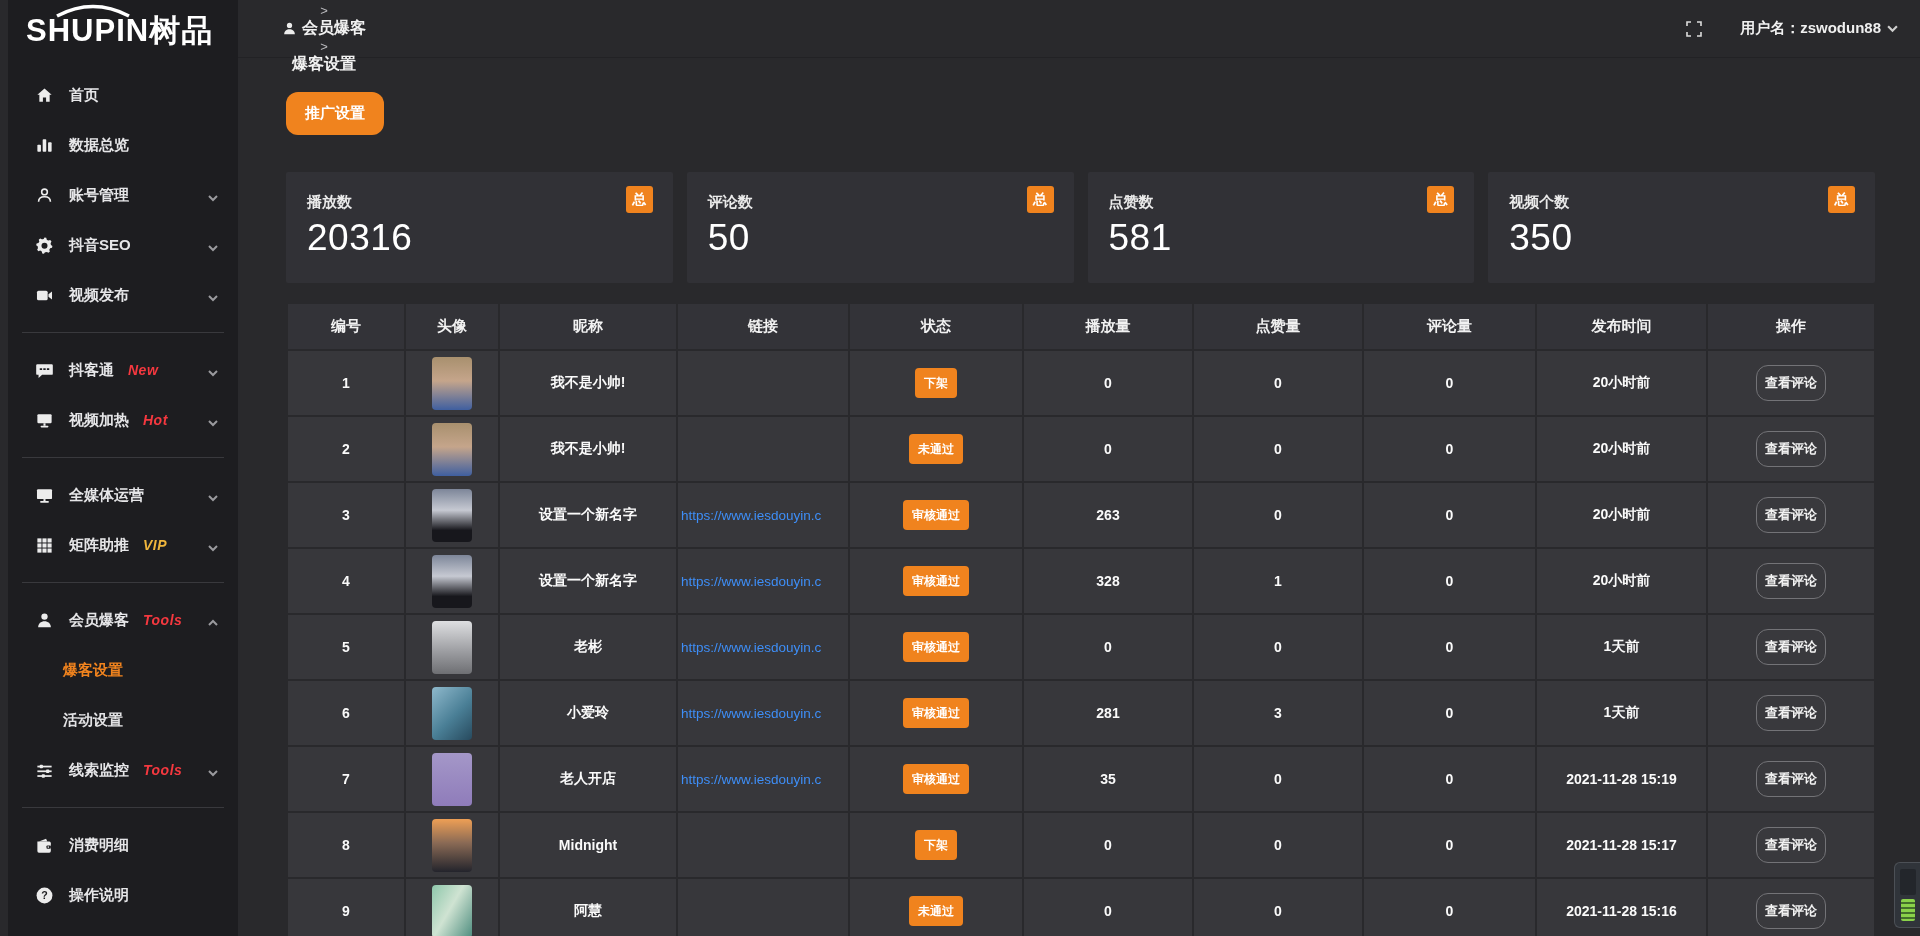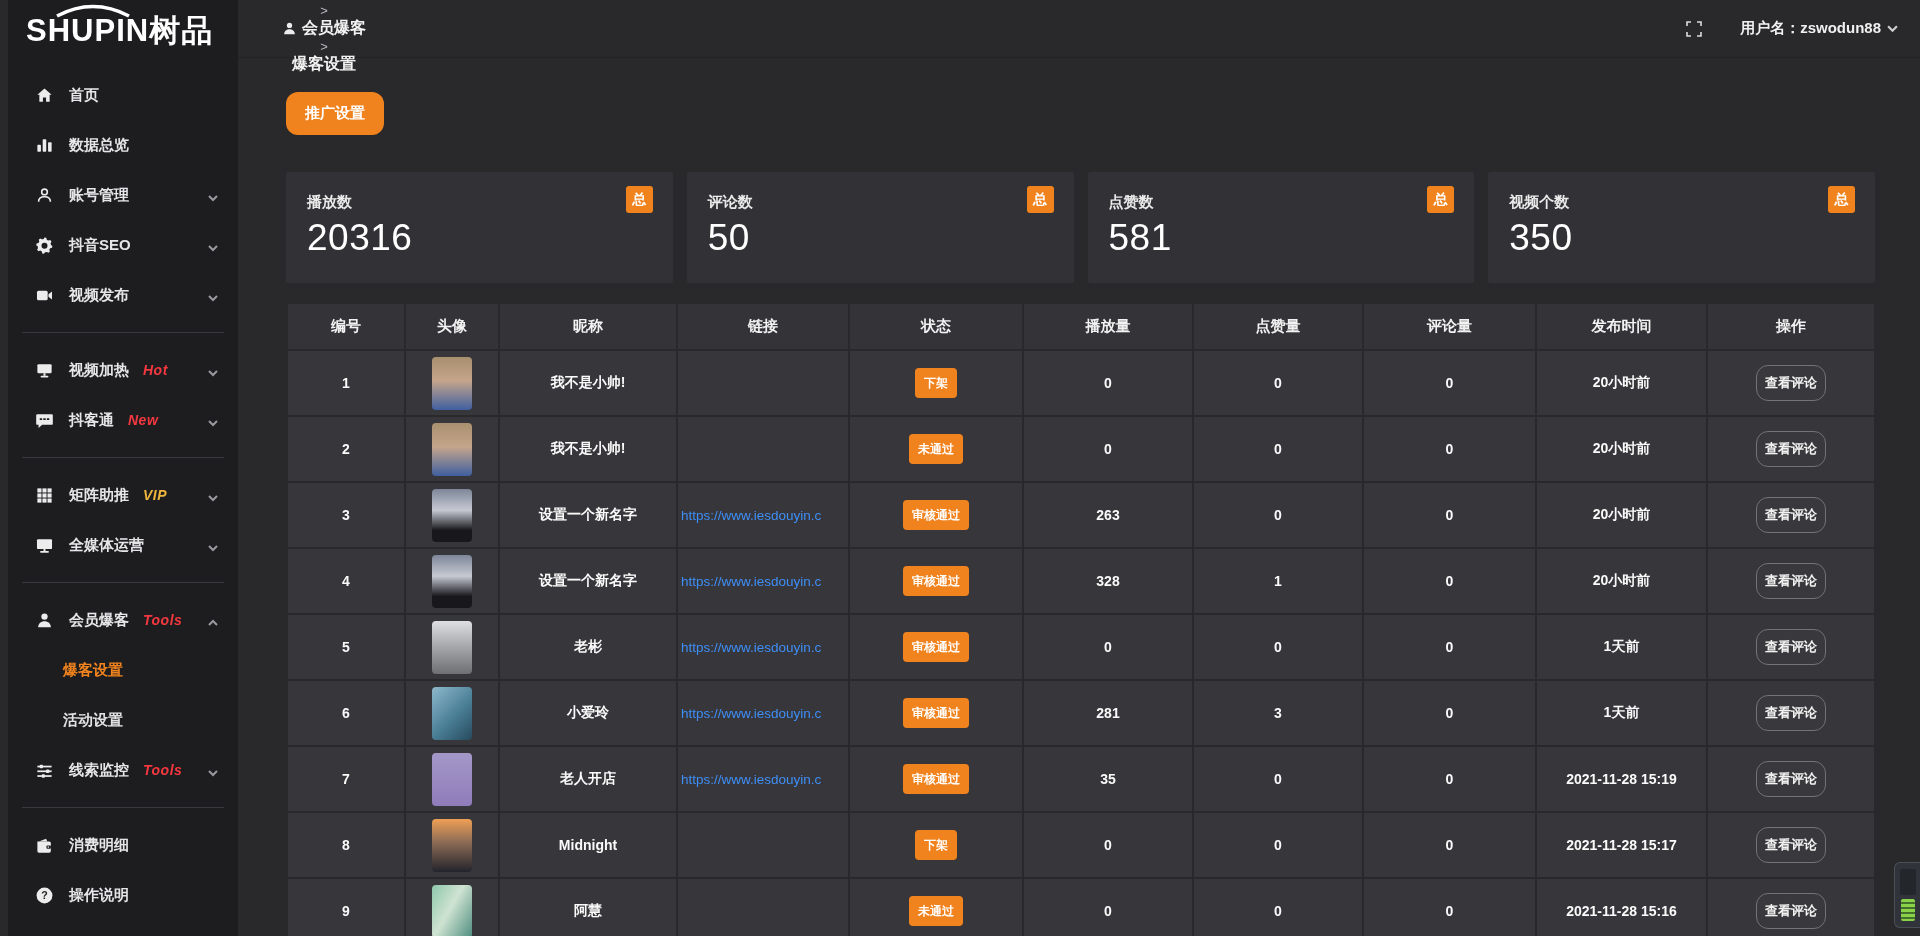--- a/index.html
+++ b/index.html
@@ -120,75 +120,75 @@
         </span>
         <span class="s-label">视频发布</span>
         <span class="s-chev down"><svg viewBox="0 0 10 10">
             <polyline points="1,3 5,7 9,3"></polyline>
           </svg></span>
       </div>
       <div class="side-div"></div>
       <div class="side-item">
         <span class="s-icon">
           <svg viewBox="0 0 24 24" fill="#ececec">
+            <path d="M3 4 H21 A1.5 1.5 0 0 1 22.5 5.5 V16 A1.5 1.5 0 0 1 21 17.5 H9 L4.5 21.5 V17.5 H3 A1.5 1.5 0 0 1 1.5 16 V5.5 A1.5 1.5 0 0 1 3 4 Z M6 9 h3 v2.5 h-3 z M10.5 9 h3 v2.5 h-3 z M15 9 h3 v2.5 h-3 z" fill-rule="evenodd"></path>
+          </svg>
+        </span>
+        <span class="s-label">抖客通</span>
+        <span class="s-tag" style="color:#f5383f">New</span>
+        <span class="s-chev down"><svg viewBox="0 0 10 10">
+            <polyline points="1,3 5,7 9,3"></polyline>
+          </svg></span>
+      </div>
+      <div class="side-item">
+        <span class="s-icon">
+          <svg viewBox="0 0 24 24" fill="#ececec">
             <rect x="3" y="4" width="18" height="11.5" rx="1.5"></rect>
             <rect x="10.7" y="15.5" width="2.6" height="3.2"></rect>
             <rect x="7" y="18.7" width="10" height="2" rx="1"></rect>
           </svg>
         </span>
         <span class="s-label">视频加热</span>
         <span class="s-tag" style="color:#f5383f">Hot</span>
         <span class="s-chev down"><svg viewBox="0 0 10 10">
             <polyline points="1,3 5,7 9,3"></polyline>
           </svg></span>
       </div>
-      <div class="side-item">
-        <span class="s-icon">
-          <svg viewBox="0 0 24 24" fill="#ececec">
-            <path d="M3 4 H21 A1.5 1.5 0 0 1 22.5 5.5 V16 A1.5 1.5 0 0 1 21 17.5 H9 L4.5 21.5 V17.5 H3 A1.5 1.5 0 0 1 1.5 16 V5.5 A1.5 1.5 0 0 1 3 4 Z M6 9 h3 v2.5 h-3 z M10.5 9 h3 v2.5 h-3 z M15 9 h3 v2.5 h-3 z" fill-rule="evenodd"></path>
-          </svg>
-        </span>
-        <span class="s-label">抖客通</span>
-        <span class="s-tag" style="color:#f5383f">New</span>
-        <span class="s-chev down"><svg viewBox="0 0 10 10">
-            <polyline points="1,3 5,7 9,3"></polyline>
-          </svg></span>
-      </div>
       <div class="side-div"></div>
+      <div class="side-item">
+        <span class="s-icon">
+          <svg viewBox="0 0 24 24" fill="#ececec">
+            <rect x="2.5" y="4" width="19" height="12.5" rx="1.5"></rect>
+            <rect x="10.7" y="16.5" width="2.6" height="2.6"></rect>
+            <rect x="6.5" y="19.1" width="11" height="1.9" rx="0.9"></rect>
+          </svg>
+        </span>
+        <span class="s-label">全媒体运营</span>
+        <span class="s-chev down"><svg viewBox="0 0 10 10">
+            <polyline points="1,3 5,7 9,3"></polyline>
+          </svg></span>
+      </div>
       <div class="side-item">
         <span class="s-icon">
           <svg viewBox="0 0 24 24" fill="#ececec">
             <g>
               <rect x="3" y="3" width="5.2" height="5.2"></rect>
               <rect x="9.4" y="3" width="5.2" height="5.2"></rect>
               <rect x="15.8" y="3" width="5.2" height="5.2"></rect>
               <rect x="3" y="9.4" width="5.2" height="5.2"></rect>
               <rect x="9.4" y="9.4" width="5.2" height="5.2"></rect>
               <rect x="15.8" y="9.4" width="5.2" height="5.2"></rect>
               <rect x="3" y="15.8" width="5.2" height="5.2"></rect>
               <rect x="9.4" y="15.8" width="5.2" height="5.2"></rect>
               <rect x="15.8" y="15.8" width="5.2" height="5.2"></rect>
             </g>
           </svg>
         </span>
         <span class="s-label">矩阵助推</span>
         <span class="s-tag" style="color:#f0b63c">VIP</span>
-        <span class="s-chev down"><svg viewBox="0 0 10 10">
-            <polyline points="1,3 5,7 9,3"></polyline>
-          </svg></span>
-      </div>
-      <div class="side-item">
-        <span class="s-icon">
-          <svg viewBox="0 0 24 24" fill="#ececec">
-            <rect x="2.5" y="4" width="19" height="12.5" rx="1.5"></rect>
-            <rect x="10.7" y="16.5" width="2.6" height="2.6"></rect>
-            <rect x="6.5" y="19.1" width="11" height="1.9" rx="0.9"></rect>
-          </svg>
-        </span>
-        <span class="s-label">全媒体运营</span>
         <span class="s-chev down"><svg viewBox="0 0 10 10">
             <polyline points="1,3 5,7 9,3"></polyline>
           </svg></span>
       </div>
       <div class="side-div"></div>
       <div class="side-item">
         <span class="s-icon">
           <svg viewBox="0 0 24 24" fill="#ececec">
             <circle cx="12" cy="7" r="4"></circle>
             <path d="M4 20.5 C4 15.8 7.6 13 12 13 C16.4 13 20 15.8 20 20.5 Z"></path>

